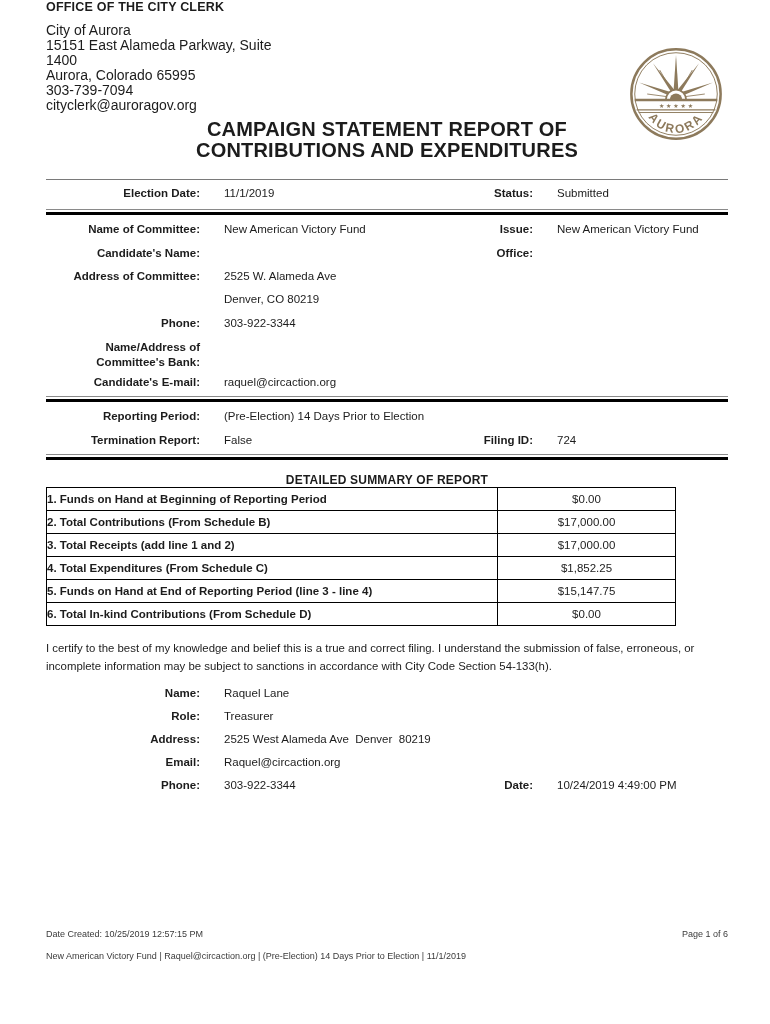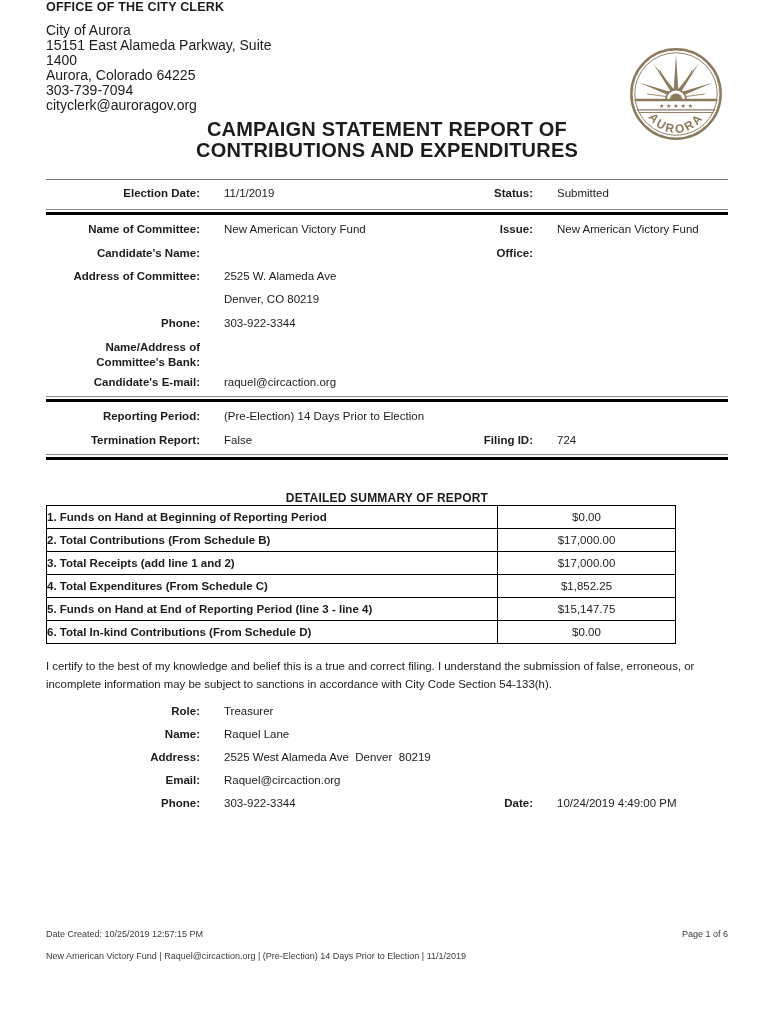--- a/index.html
+++ b/index.html
@@ -30,21 +30,21 @@
   .frow.tall{line-height:23px;}
   .flabel{font-weight:bold;text-align:right;white-space:pre-line;}
   .fvalue{white-space:pre-wrap;}
   .c1{grid-column:1;} .c2{grid-column:2;} .c3{grid-column:3;} .c4{grid-column:4;}
   .span-right{grid-column:2 / 5;}
   .bank-label{line-height:15px;padding-top:5px;}
   .bank-row{min-height:34px;}
   .first-row{line-height:27px;}
 
   
-  .summary-heading{margin-top:31px;text-align:center;font-size:12px;font-weight:bold;letter-spacing:.2px;}
+  .summary-heading{margin-top:13px;text-align:center;font-size:12px;font-weight:bold;letter-spacing:.2px;}
   table.summary{width:630px;border-collapse:collapse;font-size:11.5px;}
   table.summary td{border:1.5px solid #000;height:22px;padding:0;}
   td.sl{padding-left:4px;font-weight:bold;width:450px;}
   td.sv{text-align:center;padding-right:4px;}
 
   
   .certify{margin-top:14px;font-size:11.4px;line-height:17.5px;}
 
   
   .signer{margin-top:7px;}
@@ -59,21 +59,21 @@
 <body>
 
 <div class="page">
   <div class="content">
 
     <div class="office-title">OFFICE OF THE CITY CLERK</div>
     <div class="addr">
       <div>City of Aurora</div>
       <div>15151 East Alameda Parkway, Suite</div>
       <div>1400</div>
-      <div>Aurora, Colorado 64225</div>
+      <div>Aurora, Colorado 65995</div>
       <div>303-739-7094</div>
       <div>cityclerk@auroragov.org</div>
     </div>
 
     <div class="seal-wrap">
       <svg viewBox="0 0 100 100" width="104" height="96">
         <g stroke="#8d7a5c" fill="none">
           <circle cx="50" cy="50" r="46.5" stroke-width="2.6"></circle>
           <circle cx="50" cy="50" r="43" stroke-width="1"></circle>
         </g>
@@ -203,26 +203,26 @@
           <td class="sl">6. Total In-kind Contributions (From Schedule D)</td>
           <td class="sv">$0.00</td>
         </tr>
       </tbody>
     </table>
 
     <div class="certify">I certify to the best of my knowledge and belief this is a true and correct filing. I understand the submission of false, erroneous, or incomplete information may be subject to sanctions in accordance with City Code Section 54-133(h).</div>
 
     <div class="signer">
       <div class="frow">
+        <span class="flabel c1">Name:</span>
+        <span class="fvalue span-right">Raquel Lane</span>
+      </div>
+      <div class="frow">
         <span class="flabel c1">Role:</span>
         <span class="fvalue span-right">Treasurer</span>
-      </div>
-      <div class="frow">
-        <span class="flabel c1">Name:</span>
-        <span class="fvalue span-right">Raquel Lane</span>
       </div>
       <div class="frow">
         <span class="flabel c1">Address:</span>
         <span class="fvalue span-right">2525 West Alameda Ave  Denver  80219</span>
       </div>
       <div class="frow">
         <span class="flabel c1">Email:</span>
         <span class="fvalue span-right">Raquel@circaction.org</span>
       </div>
       <div class="frow">

